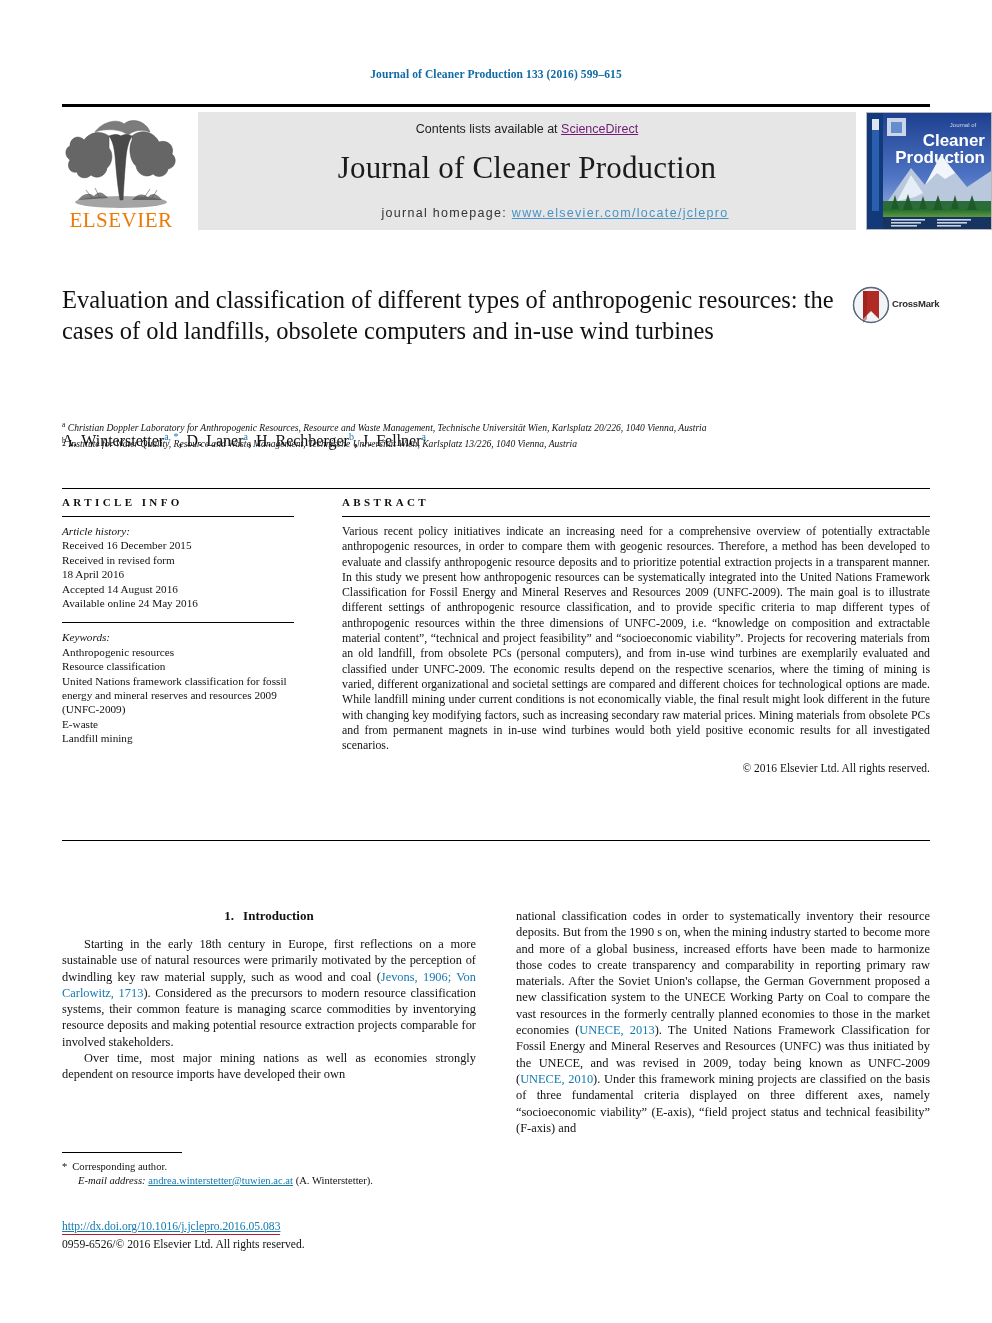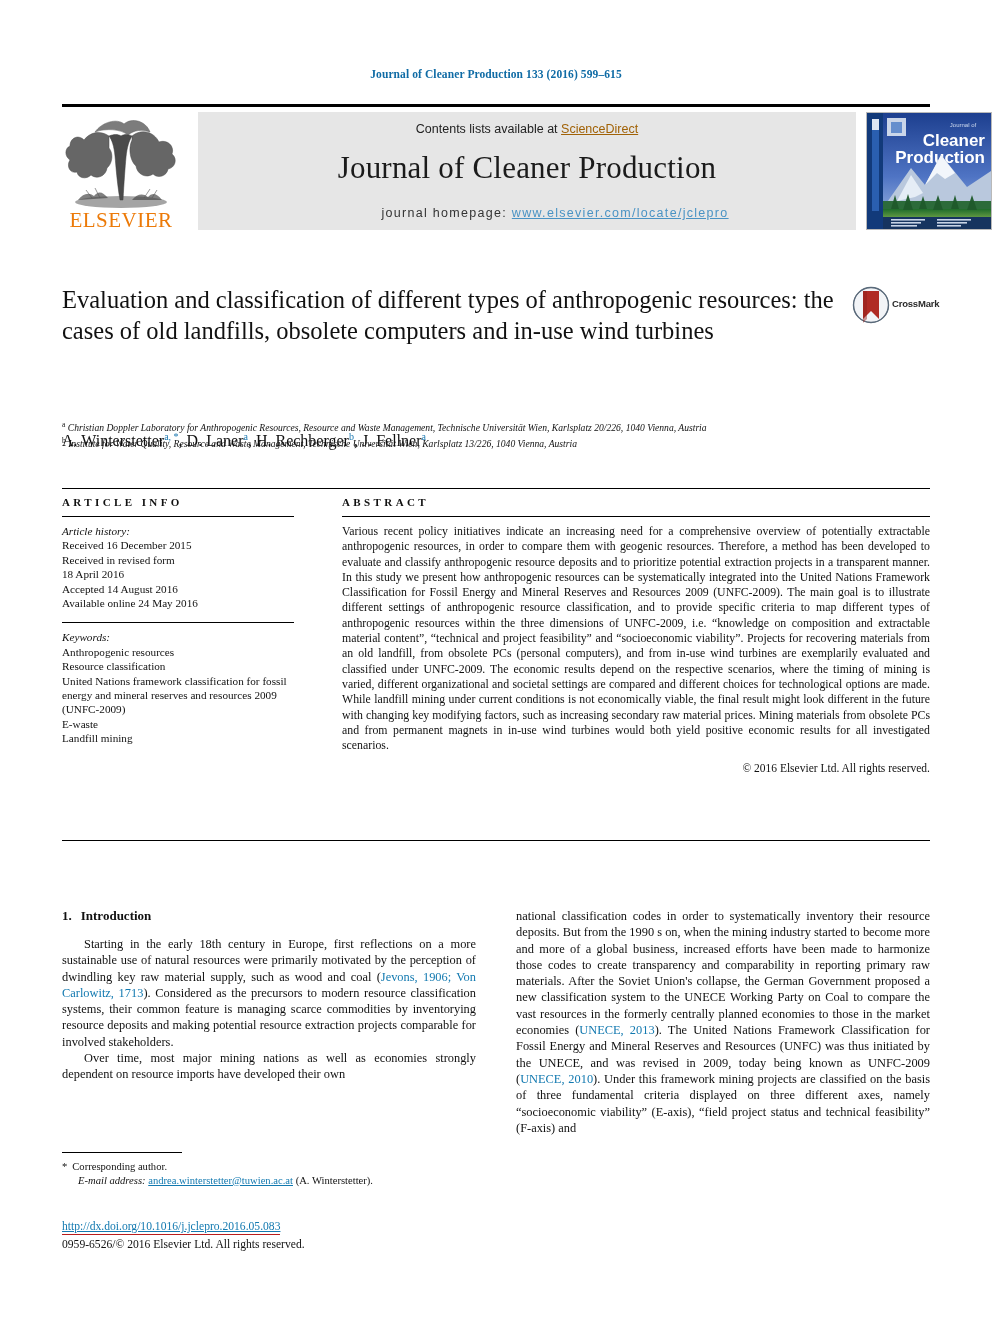--- a/index.html
+++ b/index.html
@@ -77,21 +77,21 @@
   .contents-line {
     position: absolute;
     left: 0; top: 10px;
     width: 658px;
     text-align: center;
     font-family: "Liberation Sans", sans-serif;
     font-size: 12.5px;
     color: #222;
   }
   .contents-line .sd {
-    color: #a16207;
+    color: #701a75;
     text-align: center;
   }
   .journal-title {
     position: absolute;
     left: 0; top: 38px;
     width: 658px;
     text-align: center;
     font-family: "Liberation Serif", serif;
     font-size: 31px;
     color: #1b1b1b;
@@ -263,20 +263,21 @@
     width: 414px;
   }
   .bcol.left { left: 0; }
   .bcol.right { left: 454px; }
   .sec-title {
     font-family: "Liberation Serif", serif;
     font-size: 13px;
     font-weight: bold;
     color: #111;
     margin: 0 0 12px 0;
+    text-align: center;
   }
   .sec-title .num { margin-right: 9px; }
   .para {
     font-family: "Liberation Serif", serif;
     font-size: 12.4px;
     line-height: 16.3px;
     text-align: justify;
     color: #111;
     margin: 0;
     text-indent: 22px;

